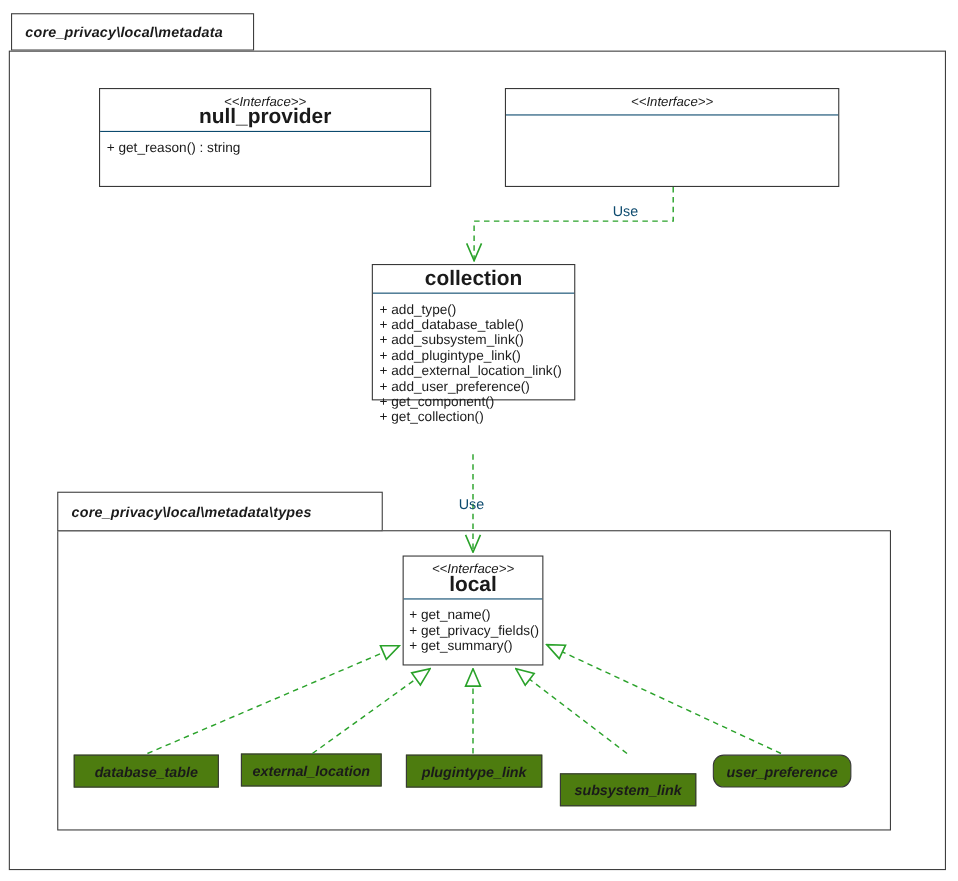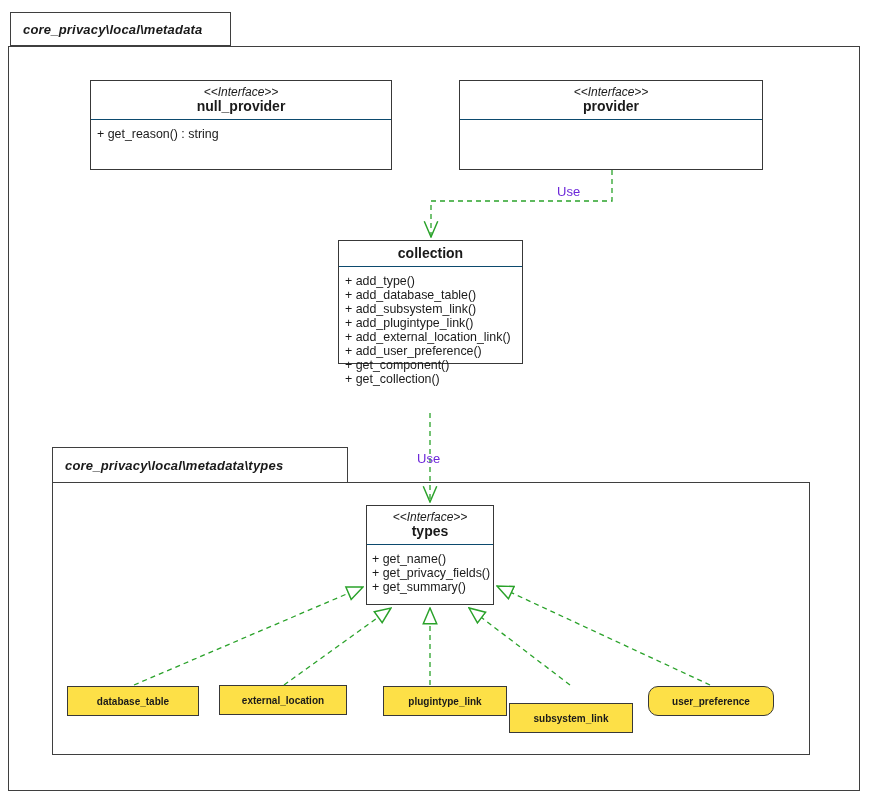--- a/index.html
+++ b/index.html
@@ -37,39 +37,40 @@
     background: #ffffff;
     box-sizing: border-box;
     z-index: 4;
   }
   .uml-head {
     border-bottom: 1px solid #0c4a6e;
     text-align: center;
     padding: 4px 4px 5px 4px;
   }
   .stereotype { font-style: italic; font-size: 12px; line-height: 14px; }
-  .uml-name  { font-weight: bold; font-size: 14px; line-height: 15px; }
+  .uml-name  { font-weight: bold; font-size: 19px; line-height: 15px; }
   .uml-methods { padding: 7px 6px 0 6px; font-size: 12.4px; line-height: 14px; }
   .uml-methods div { white-space: nowrap; }
   .leaf-class {
     position: absolute;
     border: 1px solid #383838;
-    background: #fde047;
+    background: #4d7c0f;
     box-sizing: border-box;
     display: flex;
     align-items: center;
     justify-content: center;
     font-weight: bold;
-    font-size: 10px;
+    font-size: 13px;
     z-index: 4;
+    font-style: italic;
   }
   .edge-label {
     position: absolute;
     font-size: 13px;
-    color: #6d28d9;
+    color: #0c4a6e;
     z-index: 6;
     background: transparent;
   }
   #arrows {
     position: absolute;
     left: 0; top: 0;
     width: 871px; height: 801px;
     z-index: 5;
     pointer-events: none;
   }
@@ -103,21 +104,20 @@
       <div class="uml-name">null_provider</div>
     </div>
     <div class="uml-methods">
       <div>+ get_reason() : string</div>
     </div>
   </div>
 
   <div class="uml-box" style="left:459px; top:80px; width:304px; height:90px;">
     <div class="uml-head">
       <div class="stereotype">&lt;&lt;Interface&gt;&gt;</div>
-      <div class="uml-name">provider</div>
     </div>
   </div>
 
   <div class="uml-box" style="left:338px; top:240px; width:185px; height:124px;">
     <div class="uml-head" style="padding:5px 4px;">
       <div class="uml-name">collection</div>
     </div>
     <div class="uml-methods">
       <div>+ add_type()</div>
       <div>+ add_database_table()</div>
@@ -126,36 +126,36 @@
       <div>+ add_external_location_link()</div>
       <div>+ add_user_preference()</div>
       <div>+ get_component()</div>
       <div>+ get_collection()</div>
     </div>
   </div>
 
   <div class="uml-box" style="left:366px; top:505px; width:128px; height:100px;">
     <div class="uml-head">
       <div class="stereotype">&lt;&lt;Interface&gt;&gt;</div>
-      <div class="uml-name">types</div>
+      <div class="uml-name">local</div>
     </div>
     <div class="uml-methods" style="padding-left:5px; padding-right:2px;">
       <div>+ get_name()</div>
       <div>+ get_privacy_fields()</div>
       <div>+ get_summary()</div>
     </div>
   </div>
 
   <div class="leaf-class" style="left:67px;  top:686px; width:132px; height:30px;">
     <span>database_table</span>
   </div>
   <div class="leaf-class" style="left:219px; top:685px; width:128px; height:30px;">
     <span>external_location</span>
   </div>
-  <div class="leaf-class" style="left:383px; top:686px; width:124px; height:30px;text-align:center;">
+  <div class="leaf-class" style="left:369px; top:686px; width:124px; height:30px;text-align:center;">
     <span>plugintype_link</span>
   </div>
   <div class="leaf-class" style="left:509px; top:686px; width:124px; height:30px;margin-top:17px;">
     <span>subsystem_link</span>
   </div>
   <div class="leaf-class" style="left:648px; top:686px; width:126px; height:30px;border-radius:10px;">
     <span>user_preference</span>
   </div>
 
   <div class="edge-label" style="left:557px; top:184px;">Use</div>

